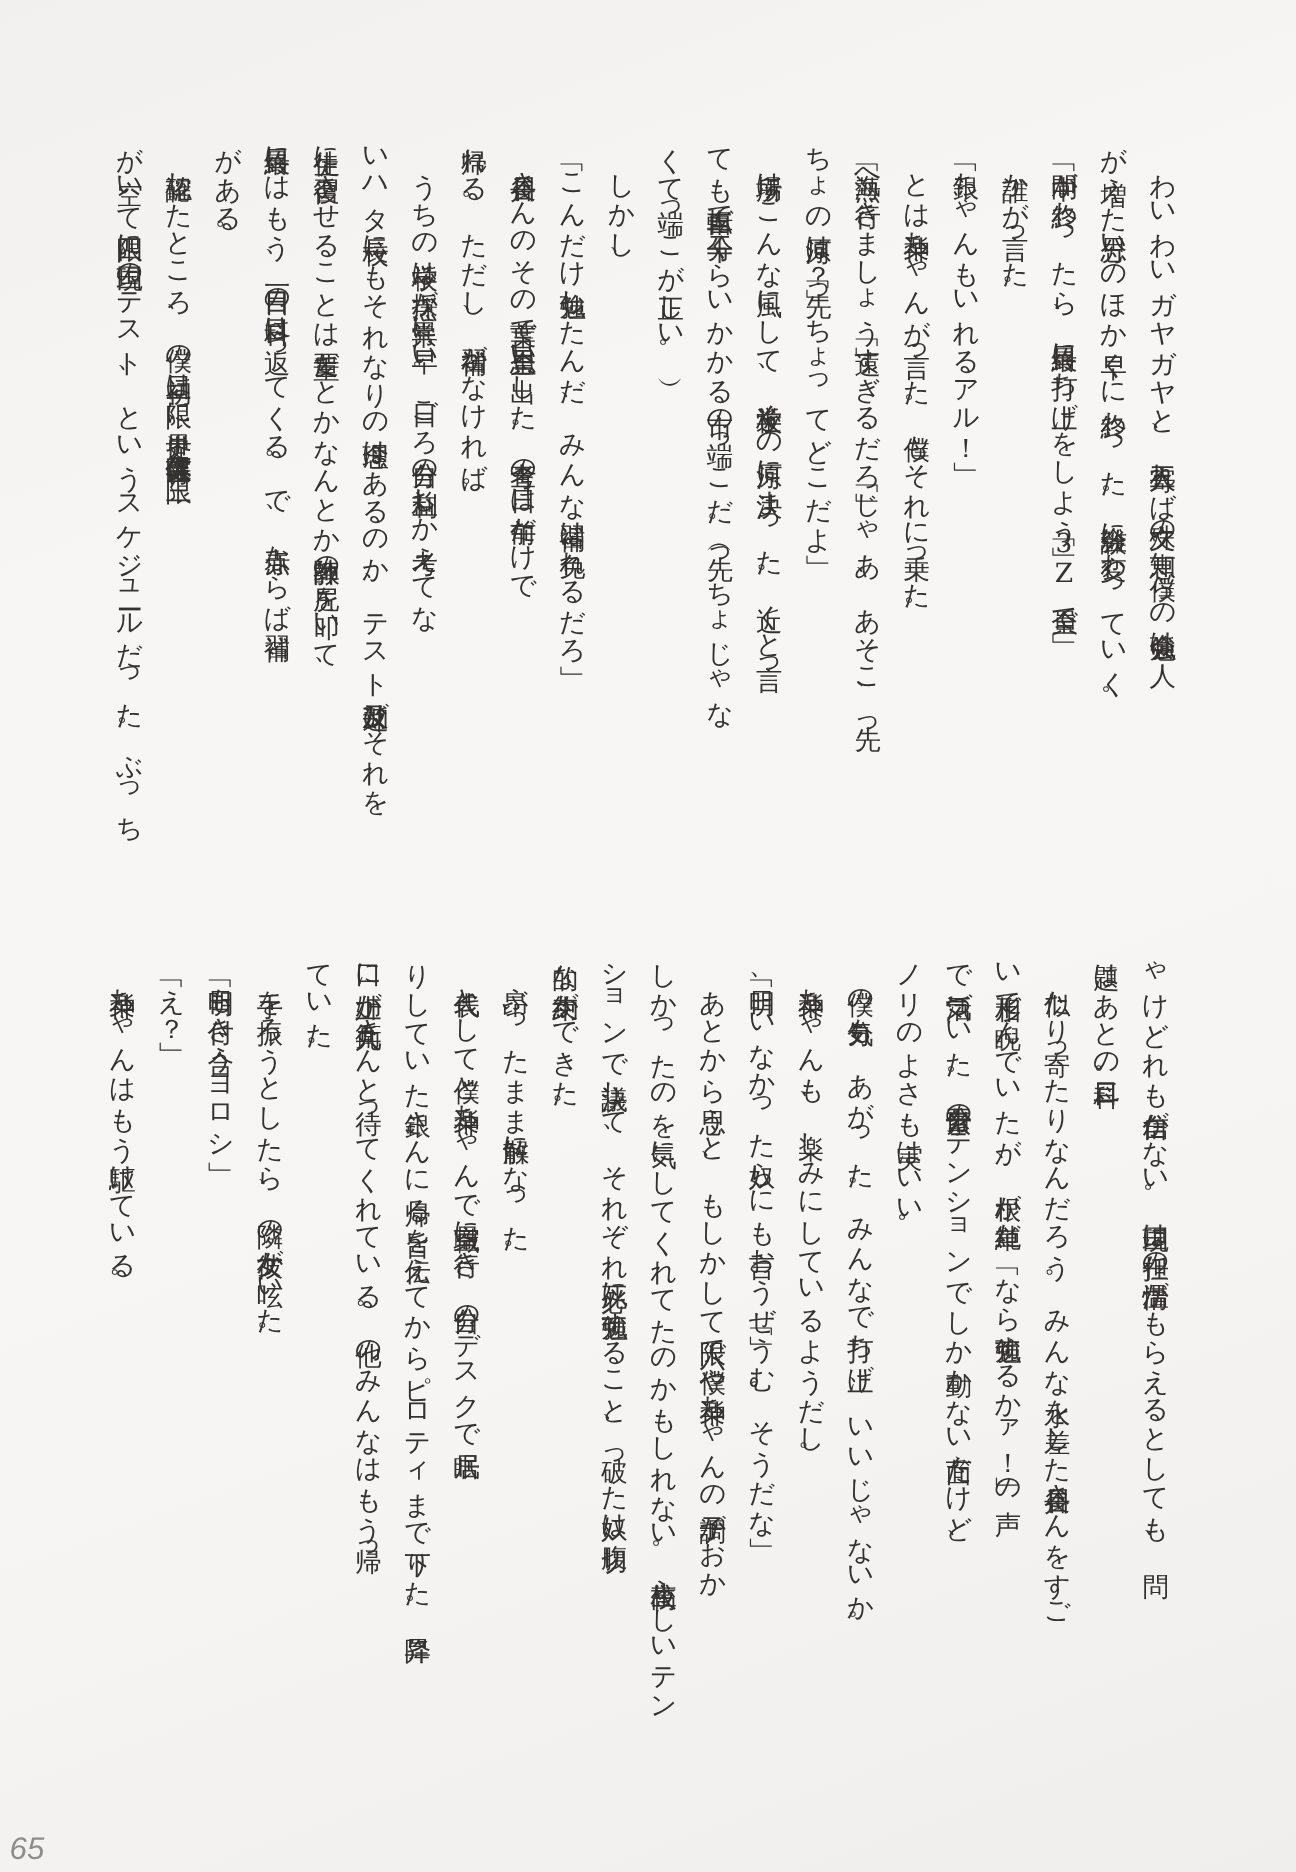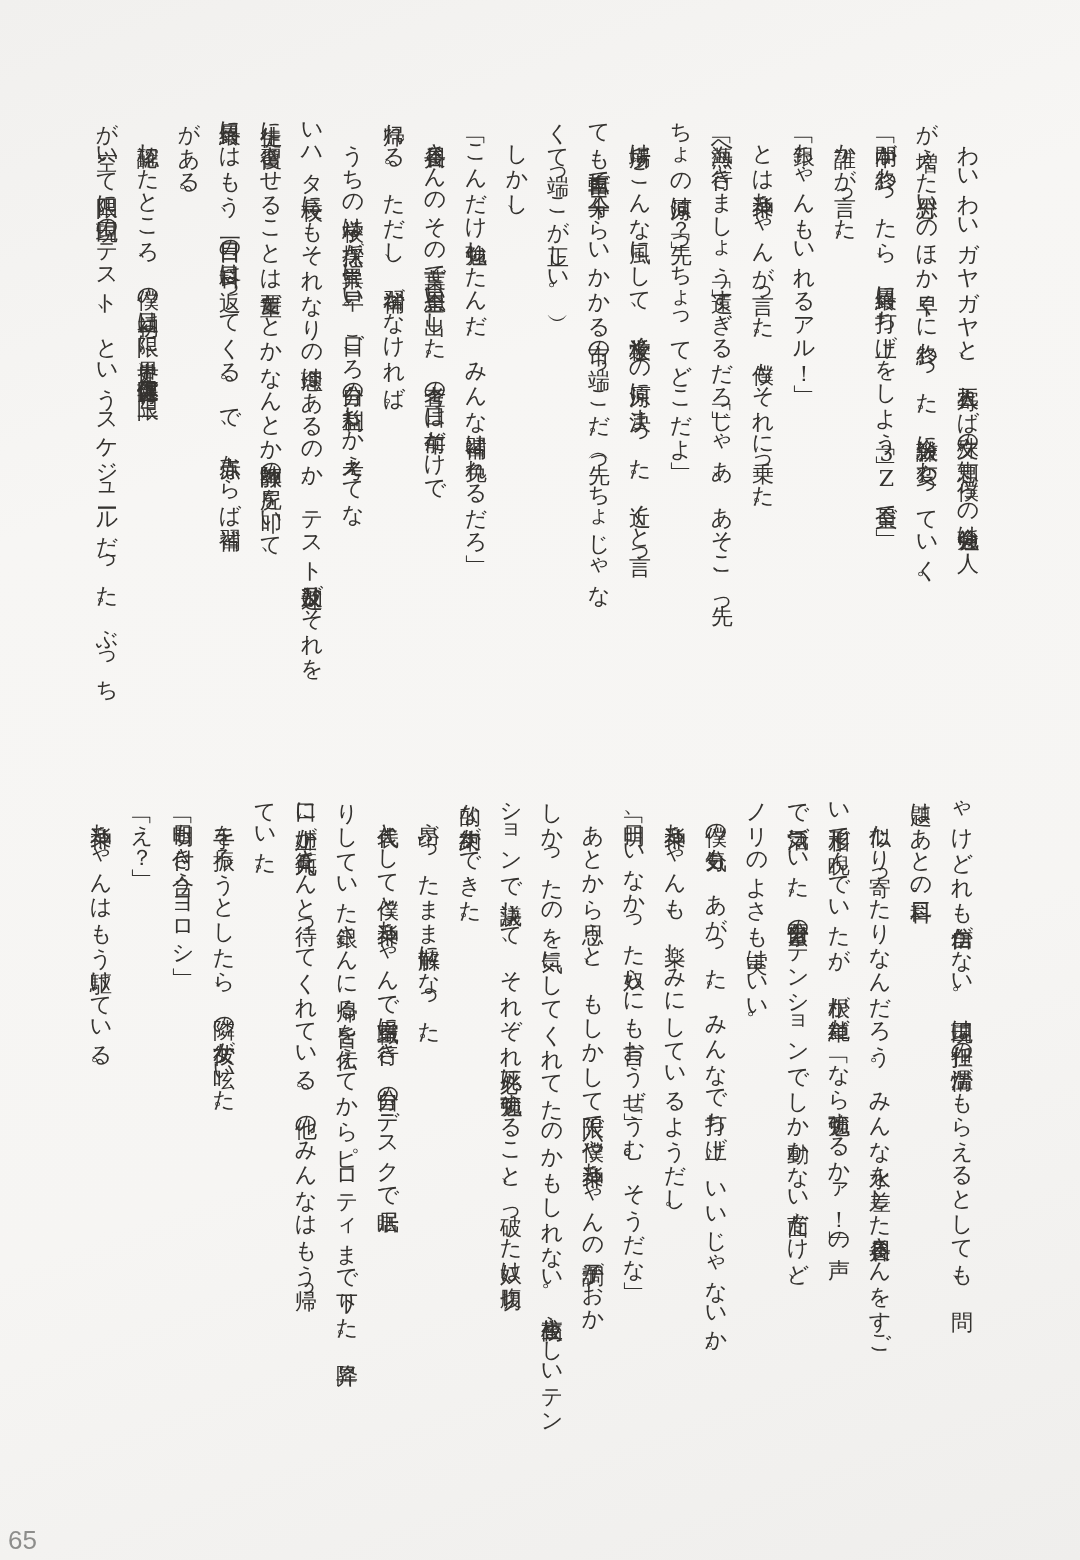--- a/index.html
+++ b/index.html
@@ -44,20 +44,21 @@
     top: 788px;
     right: 97px;
   }
   .page-number {
     position: absolute;
     left: 8px;
     bottom: 4px;
     font-family: "Liberation Sans", "DejaVu Sans", sans-serif;
     font-size: 26px;
     color: #8d8d8b;
+    font-style: italic;
   }
 </style>
 </head>
 <body>
 
 <div class="page">
   <section class="text-block block-top">
       <div class="line">　わいわいガヤガヤと、三人寄れば文殊の知恵、僕らの勉強会は人</div>
       <div class="line">が増えた分思いのほか早くに終わった。雑談会に変わっていく。</div>
       <div class="line">　「中間が終わったら、最終日に打ち上げをしよう」「<span class="upr">3Z</span>全員で」</div>

